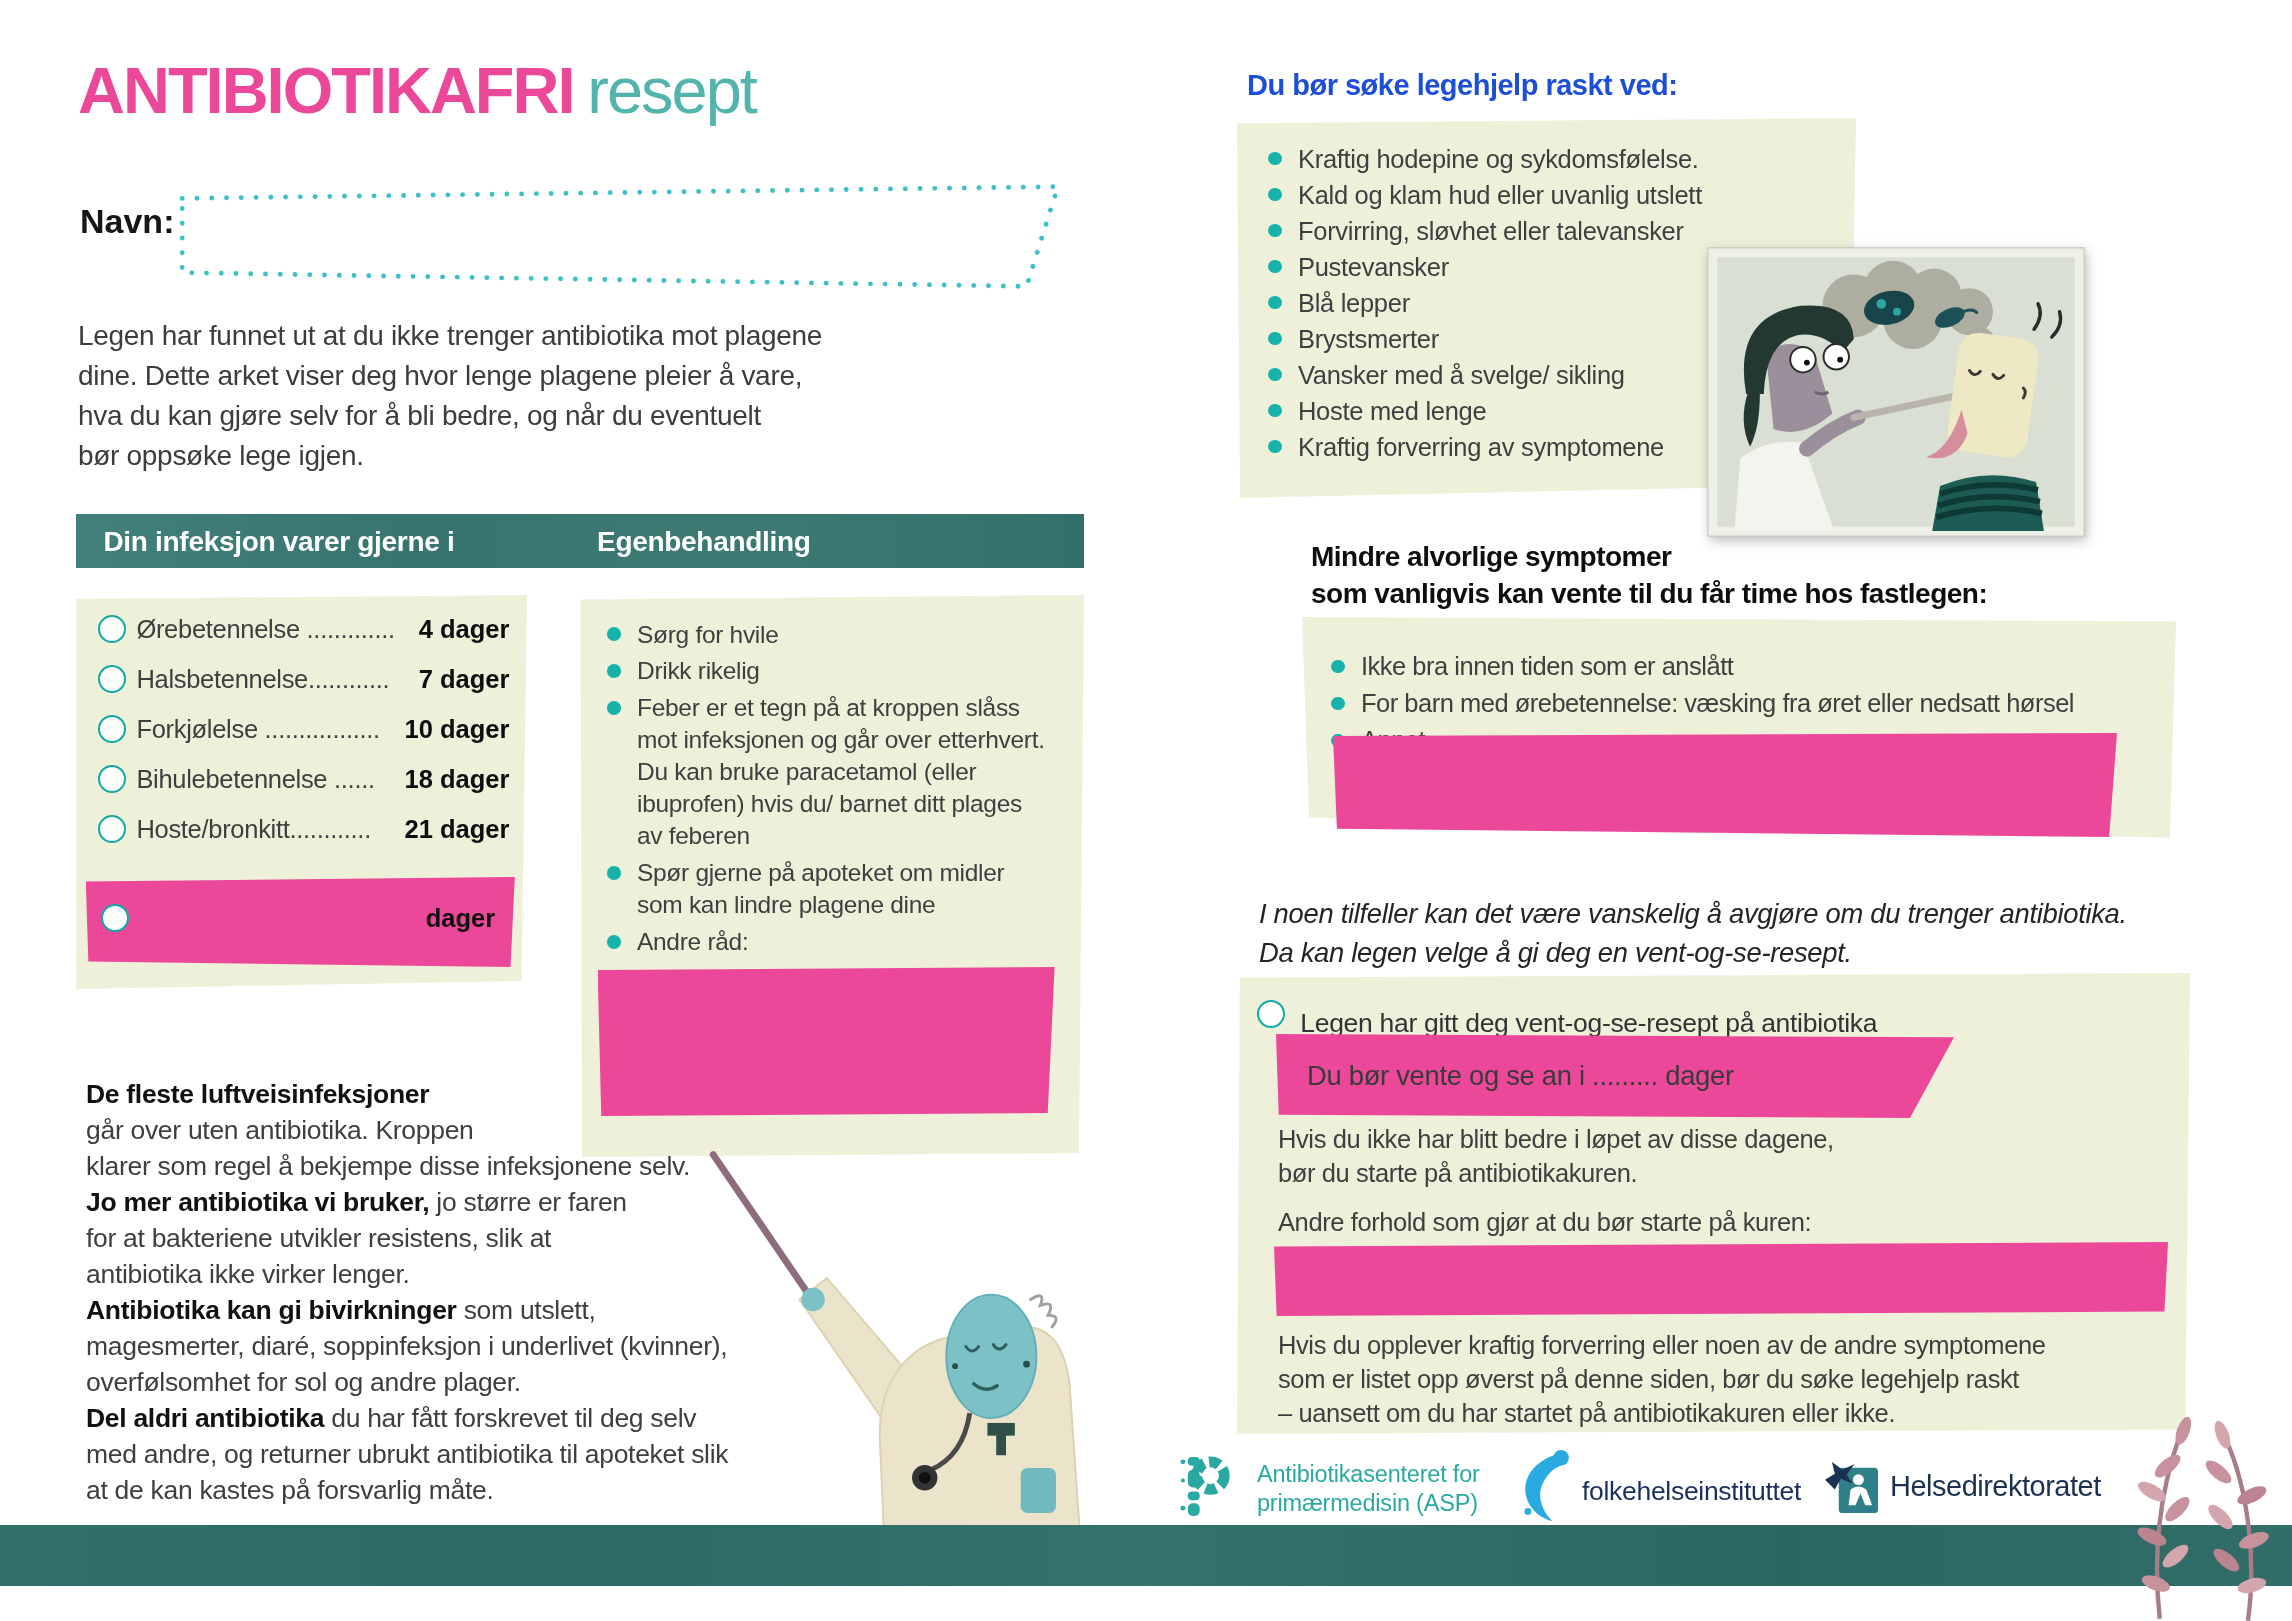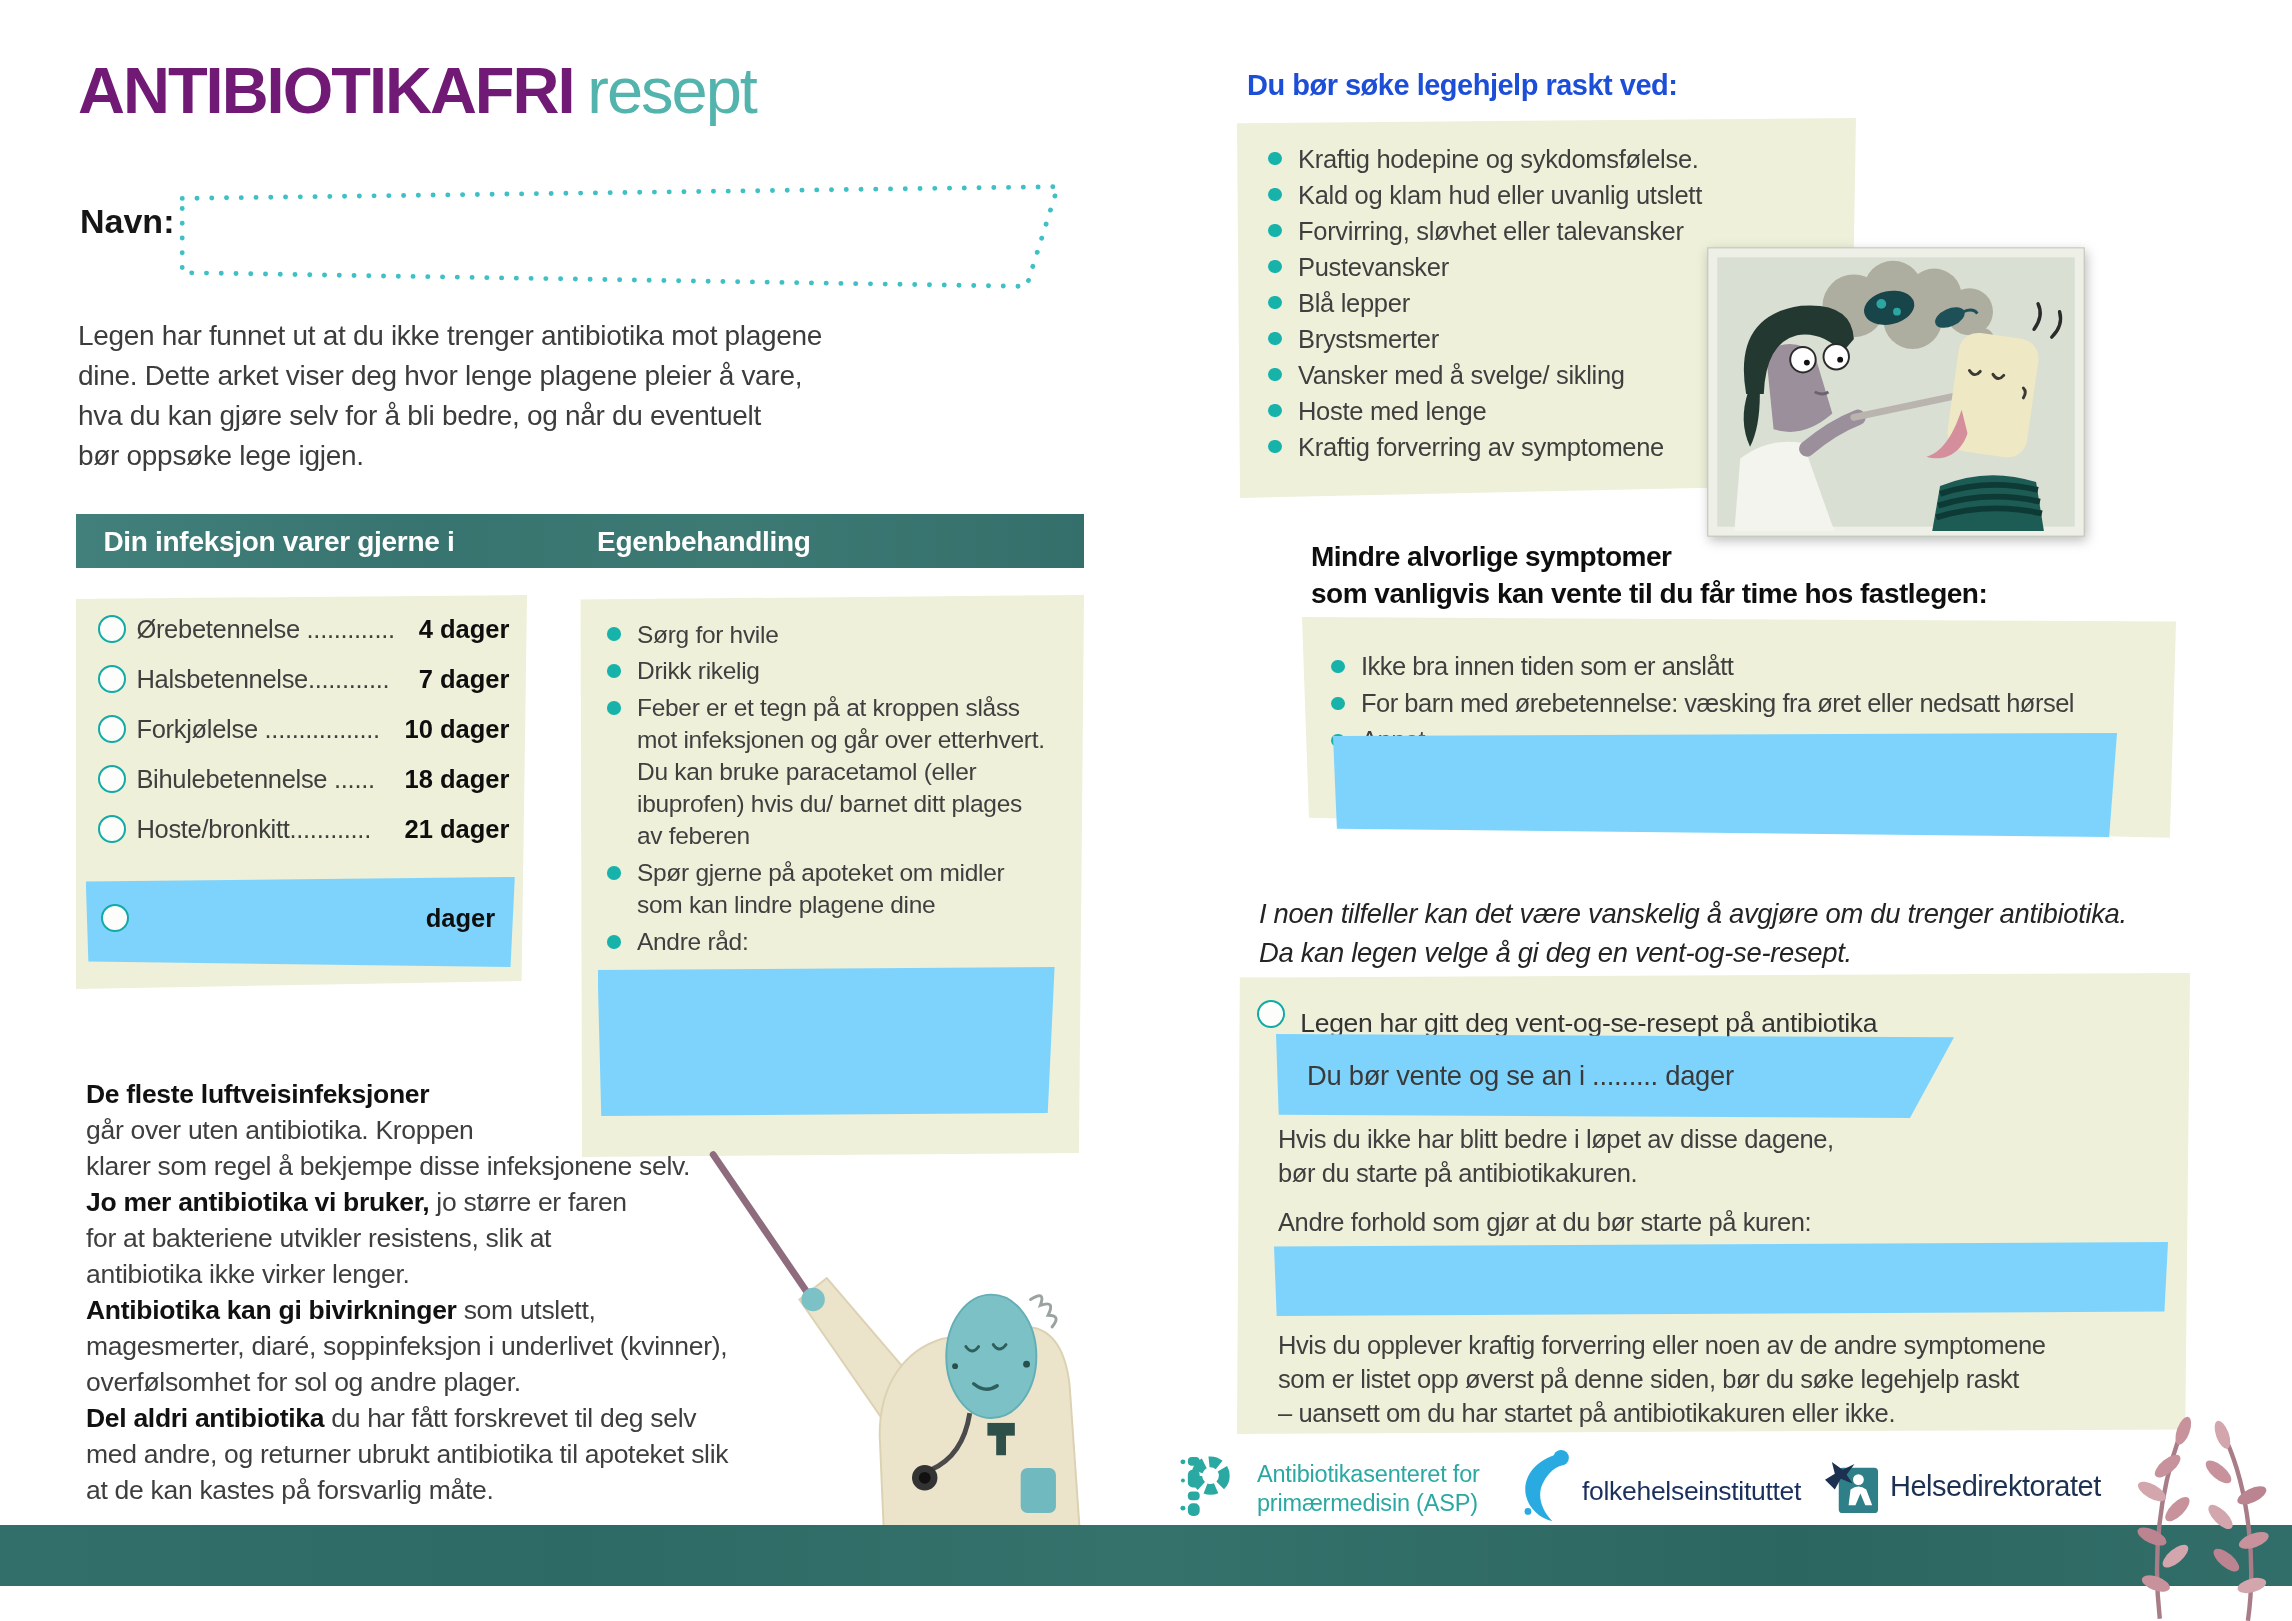--- a/index.html
+++ b/index.html
@@ -3,38 +3,38 @@
 <meta charset="utf-8">
 <style>
   html,body{margin:0;padding:0;background:#ffffff;}
   body{width:2293px;height:1621px;position:relative;overflow:hidden;
        font-family:"Liberation Sans",sans-serif;-webkit-font-smoothing:antialiased;}
   .abs{position:absolute;}
   .nowrap{white-space:nowrap;}
 
   
   .title{left:78px;top:53px;font-size:65px;letter-spacing:-2px;white-space:nowrap;}
-  .title .main{font-weight:700;color:#701a75;margin-top:20px;}
+  .title .main{font-weight:700;color:#ec4899;margin-top:20px;}
   .title .sub{font-weight:400;color:#53b3ad;margin-left:13.7px;}
 
   
   .navn-label{left:80px;top:202px;font-size:34px;font-weight:700;color:#161616;}
 
   
   .intro{left:78px;top:316px;font-size:28px;line-height:40px;color:#3c3c3c;letter-spacing:-0.3px;}
 
   
   .band{left:76px;top:514px;width:1008px;height:54px;
         background:linear-gradient(90deg,#41807b 0%,#38746f 35%,#3d7a74 65%,#356f6b 100%);
         color:#fff;font-weight:700;font-size:28px;letter-spacing:-0.3px;}
   .band .h1{position:absolute;left:27.4px;top:11.8px;}
   .band .h2{position:absolute;left:521px;top:11.8px;}
 
   .greenbox{background:#eef0da;}
-  .whitebox{background:#7dd3fc;}
+  .whitebox{background:#ec4899;}
 
   .inf-box{left:76px;top:595px;width:451px;height:394px;
            clip-path:polygon(0 1%,100% 0,98.8% 98%,0 100%);}
   .inf-rows{position:absolute;left:21.6px;top:19.6px;right:17.6px;}
   .inf-row{display:flex;align-items:flex-start;height:50px;}
   .inf-label{font-size:25.5px;color:#3f3f3f;letter-spacing:-0.3px;margin-left:10.8px;}
   .inf-val{margin-left:auto;font-size:25.5px;font-weight:700;color:#0e0e0e;}
 
   .radio{display:inline-block;width:28px;height:28px;border:2.9px solid #12aaa6;
          border-radius:50%;background:#fdfefb;box-sizing:border-box;flex:none;}

